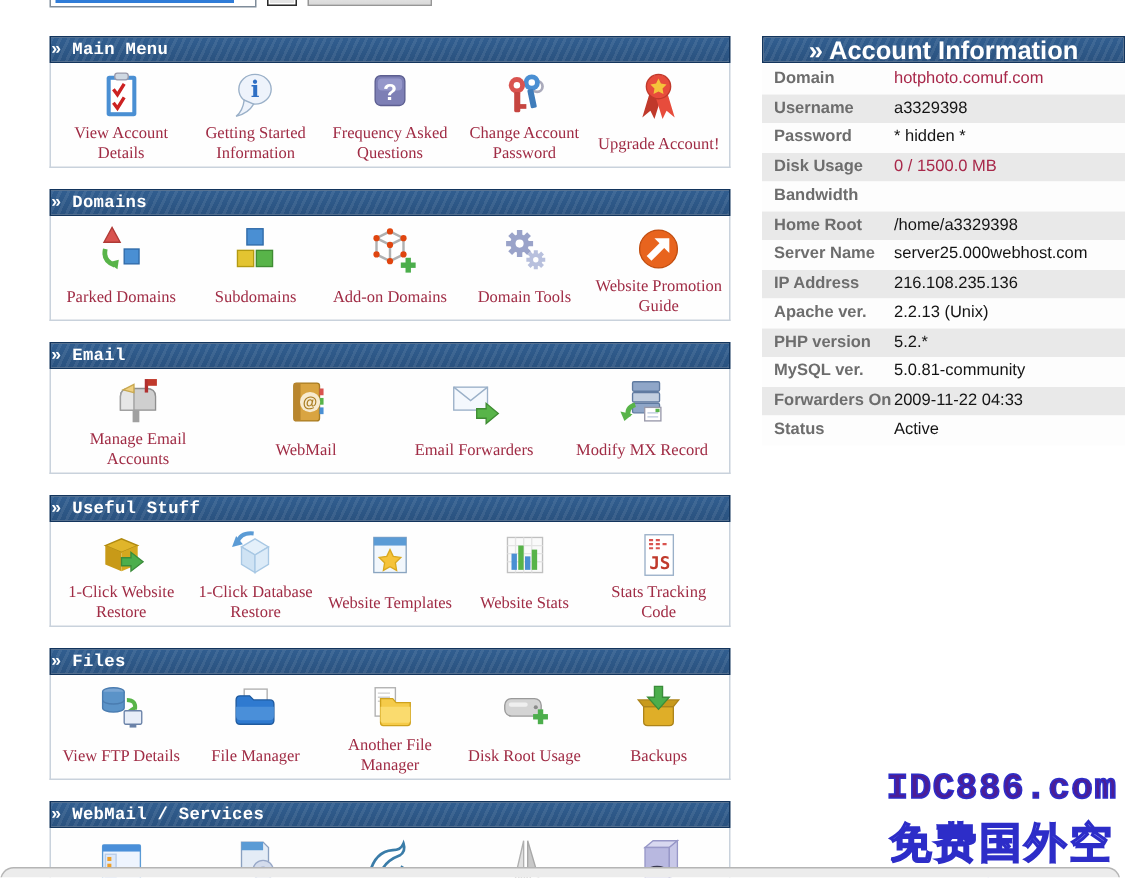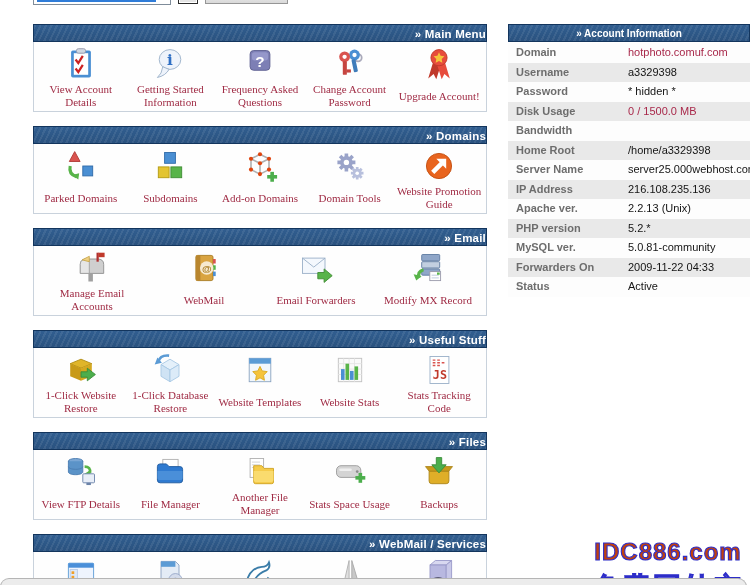--- a/index.html
+++ b/index.html
@@ -15,48 +15,48 @@
          background:#e4e4e4;box-shadow:inset 0 0 0 1px #fff;font-size:10px;color:#333;
          text-align:center;line-height:15px;padding:0;box-sizing:border-box;overflow:hidden;}
   .tb-new{position:absolute;left:205px;top:-13px;width:83px;height:17px;border:1px solid #969696;
           background:linear-gradient(#fbfbfb,#d9d9d9);font-size:11px;color:#222;
           text-align:center;line-height:15px;padding:0;box-sizing:border-box;overflow:hidden;
           font-family:"Liberation Sans",sans-serif;}
 
   
   .left-col{position:absolute;left:33px;top:24px;width:454px;}
   .section{margin-bottom:14px;}
-  .sec-header{height:18px;line-height:18px;text-align:right;color:#fff;font-weight:bold;font-size:11.5px;
+  .sec-header{height:18px;line-height:18px;text-align:left;color:#fff;font-weight:bold;font-size:11.5px;
       letter-spacing:.2px;box-sizing:border-box;border:1px solid #13355d;
       background:repeating-linear-gradient(115deg, rgba(255,255,255,.08) 0 2px, rgba(255,255,255,0) 2px 5px),
-                 linear-gradient(#315e90,#2a527f);}
+                 linear-gradient(#315e90,#2a527f);font-family:Liberation Mono, monospace;}
   .sec-body{box-sizing:border-box;height:70px;border:1px solid #c9d2dc;border-top:none;background:#fefefe;
       display:flex;padding:4px 2px 0;}
   .item{flex:1;display:flex;flex-direction:column;align-items:center;text-align:center;cursor:pointer;}
   .item .icon{width:36px;height:36px;display:block;}
   .item .label{height:26px;margin-top:1px;display:flex;align-items:center;justify-content:center;
       color:#a02c45;line-height:13px;font-size:11px;padding:0 2px;font-family:Liberation Serif, serif;}
 
   
   .acct{position:absolute;left:508px;top:24px;width:242px;}
-  .acct-header{height:18px;line-height:18px;text-align:center;color:#fff;font-weight:bold;font-size:10px;
+  .acct-header{height:18px;line-height:18px;text-align:center;color:#fff;font-weight:bold;font-size:17px;
       box-sizing:border-box;border:1px solid #13355d;
       background:repeating-linear-gradient(115deg, rgba(255,255,255,.08) 0 2px, rgba(255,255,255,0) 2px 5px),
                  linear-gradient(#315e90,#2a527f);}
   .acct-rows{margin-top:1px;}
-  .acct-row{display:flex;height:19.5px;line-height:19.5px;background:#fdfdfd;gap:32px;}
+  .acct-row{display:flex;height:19.5px;line-height:19.5px;background:#fdfdfd;}
   .acct-row:nth-child(even){background:#e9e9e9;}
   .acct-label{width:80px;padding-left:8px;color:#6d6d6d;font-weight:bold;flex:none;}
   .acct-value{color:#141414;white-space:nowrap;}
   .acct-value.accent{color:#a8284a;}
 
   
   .wm{position:absolute;left:586px;top:513px;width:164px;text-align:center;pointer-events:none;}
-  .wm-1{font-family:Liberation Sans, sans-serif;font-size:24px;font-weight:bold;letter-spacing:1px;
-        color:#c2410c;margin-top:25px;-webkit-text-stroke:1.1px #2d2dc8;}
+  .wm-1{font-family:Liberation Mono, monospace;font-size:24px;font-weight:bold;letter-spacing:1px;
+        color:#4c1d95;-webkit-text-stroke:1.1px #2d2dc8;}
   .wm-2{margin-top:3px;font-size:28px;font-weight:bold;letter-spacing:2px;
         color:#9a9af2;-webkit-text-stroke:1.1px #2d2dc8;}
 
   
   .bottom-bar{position:absolute;left:0;top:578px;width:747px;height:14px;box-sizing:border-box;
       background:#ececec;border:1px solid #b5b5b5;border-bottom:none;border-radius:9px 9px 0 0;}
 </style>
 </head>
 <body>
 
@@ -317,21 +317,21 @@
             <span class="label">Another File Manager</span>
           </div>
           <div class="item">
             <span class="icon"><svg viewBox="0 0 40 40" width="36" height="36" xmlns="http://www.w3.org/2000/svg">
                 <rect x="5" y="13" width="27" height="13" rx="5" fill="#d4d4d4" stroke="#9a9a9a"></rect>
                 <rect x="8" y="16" width="14" height="3" rx="1.5" fill="#efefef"></rect>
                 <circle cx="28" cy="19.5" r="1.5" fill="#8a8a8a"></circle>
                 <rect x="26" y="24.5" width="11" height="4" fill="#4cae4c"></rect>
                 <rect x="29.5" y="21" width="4" height="11" fill="#4cae4c"></rect>
               </svg></span>
-            <span class="label">Stats Space Usage</span>
+            <span class="label">Disk Root Usage</span>
           </div>
           <div class="item">
             <span class="icon"><svg viewBox="0 0 40 40" width="36" height="36" xmlns="http://www.w3.org/2000/svg">
                 <path d="M9 19h22v11q0 3-3 3H12q-3 0-3-3z" fill="#dfae28" stroke="#ad841a"></path>
                 <path d="M9 19l-4-5h10l4 5zM31 19l4-5H25l-4 5z" fill="#c89a1c" stroke="#ad841a"></path>
                 <path d="M17 4h6v8h5l-8 9-8-9h5z" fill="#4cae4c" stroke="#3a8c3a"></path>
               </svg></span>
             <span class="label">Backups</span>
           </div>
         </div>

